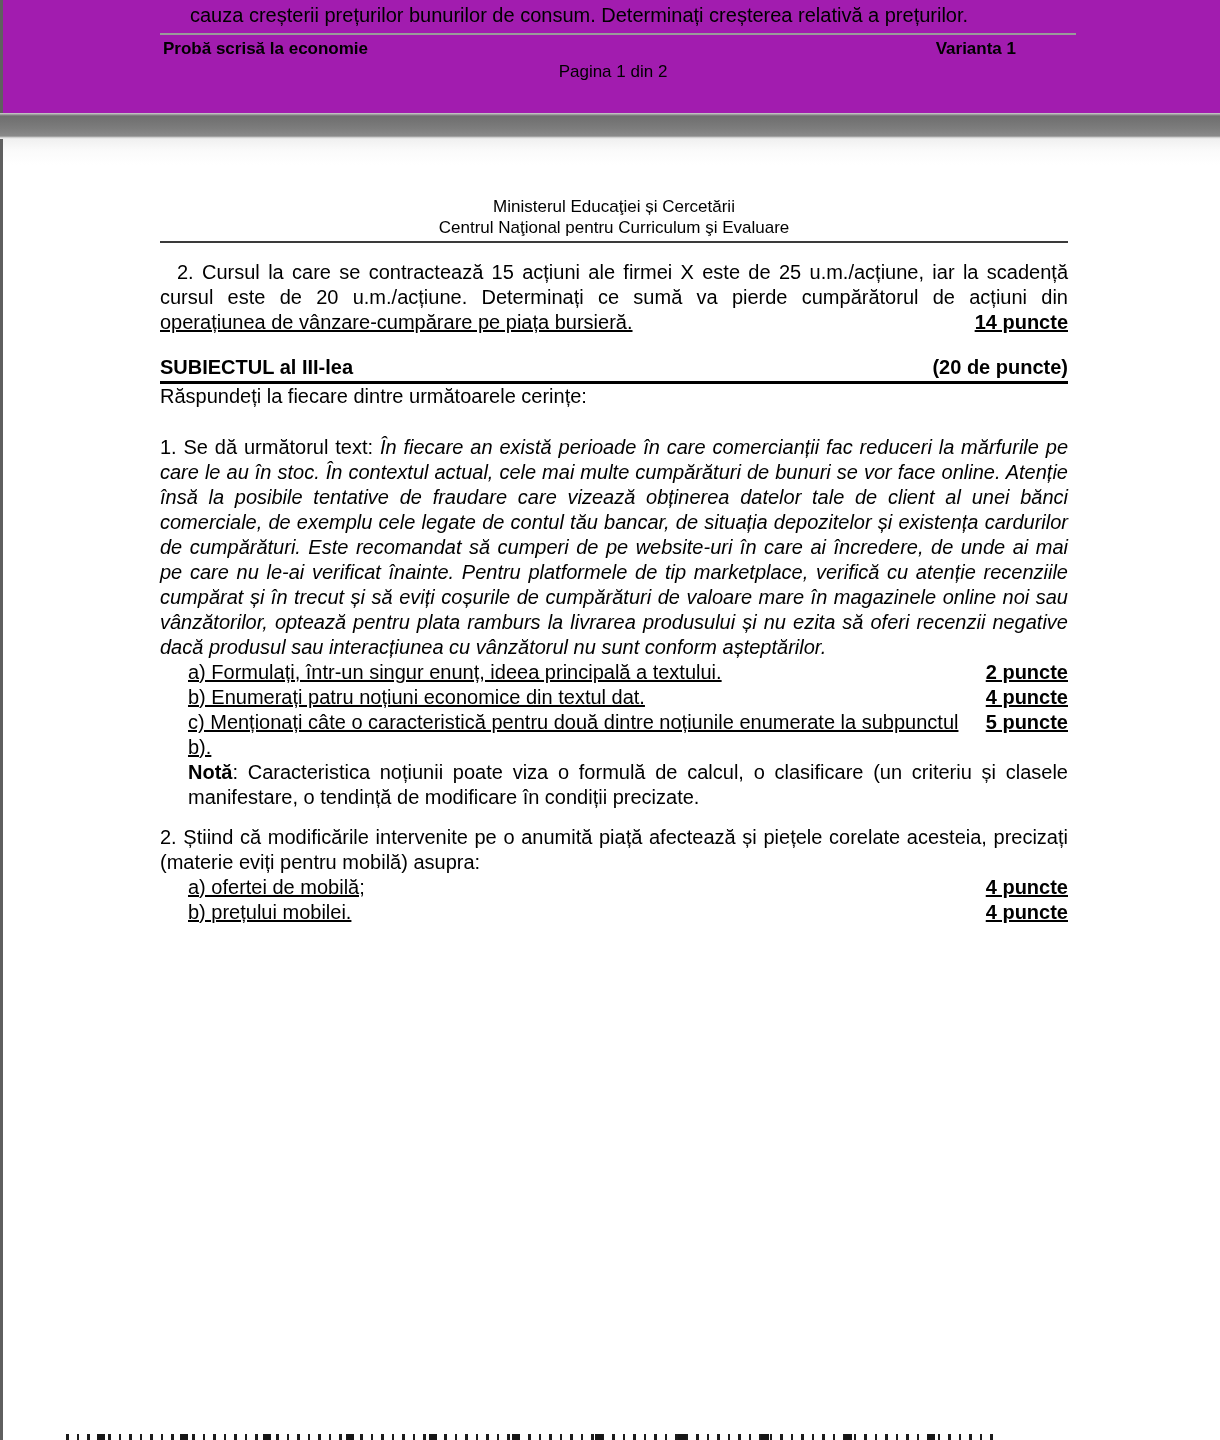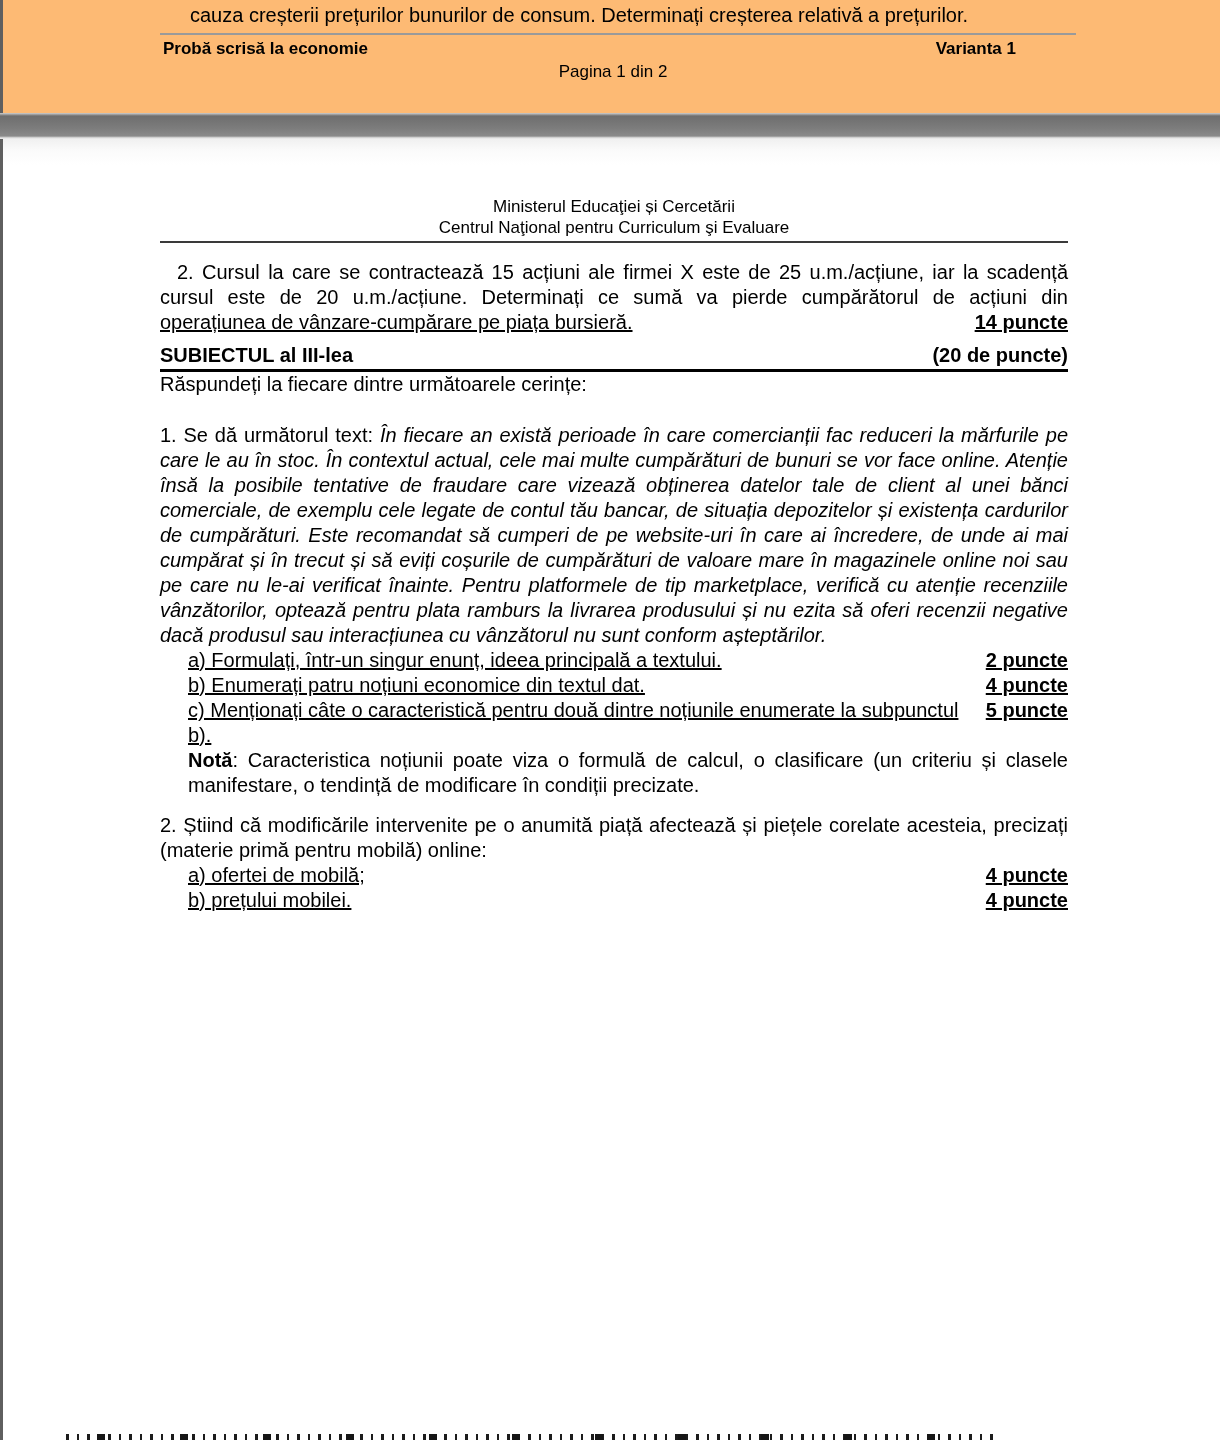--- a/index.html
+++ b/index.html
@@ -2,21 +2,21 @@
 <html><head>
 <meta charset="utf-8">
 <style>
   html,body{margin:0;padding:0;}
   body{
     width:1220px;height:1440px;position:relative;overflow:hidden;
     background:#ffffff;color:#000;
     font-family:"Liberation Sans", sans-serif;
     -webkit-font-smoothing:antialiased;
   }
-  .page{position:absolute;left:0;right:0;background:#fdba74;}
+  .page{position:absolute;left:0;right:0;background:#a21caf;}
   #page1{top:0;height:113px;border-left:3px solid #5f5f5f;}
   #separator{
     position:absolute;top:113px;left:0;right:0;height:26px;
     background:linear-gradient(180deg,#cfcfcf 0,#6e6e6e 3px,#7c7c7c 15px,#8a8a8a 23px,#e8e8e8 25px);
   }
   #page2{
     top:139px;height:1301px;border-left:3px solid #5f5f5f;
     background:linear-gradient(180deg,#f0f0f0 0,#fbfbfb 12px,#ffffff 26px);
   }
   .p1-line{position:absolute;top:3px;left:187px;font-size:20px;line-height:25px;white-space:nowrap;}
@@ -33,21 +33,21 @@
   .row{display:flex;justify-content:space-between;align-items:baseline;text-decoration:underline;}
   .pts{font-weight:bold;white-space:nowrap;}
   .ind{text-indent:17px;}
   .sub{padding-left:28px;}
   .it{font-style:italic;}
   .b{font-weight:bold;}
 
   .subject-row{
     display:flex;justify-content:space-between;align-items:baseline;
     font-weight:bold;border-bottom:3px solid #000;padding-bottom:1px;
-    margin-top:8px;
+    margin-top:20px;
   }
   .mt17{margin-top:17px;}
   .mt8{margin-top:8px;}
   .mt26{margin-top:26px;}
 
   .clipped-line{
     position:absolute;top:1434px;left:66px;width:934px;height:6px;
     background:
       repeating-linear-gradient(90deg, transparent 0 31px, #161616 31px 39px, transparent 39px 83px),
       repeating-linear-gradient(90deg, #1c1c1c 0 3px, transparent 3px 11px, #1c1c1c 11px 13px, transparent 13px 21px);
@@ -91,22 +91,22 @@
       <span>(20 de puncte)</span>
     </div>
     <div>Răspundeți la fiecare dintre următoarele cerințe:</div>
 
     <div class="block mt26">
       <div class="j"><span>1. Se dă următorul text: </span><span class="it">În fiecare an există perioade în care comercianții fac reduceri la mărfurile pe</span></div>
       <div class="j it">care le au în stoc. În contextul actual, cele mai multe cumpărături de bunuri se vor face online. Atenție</div>
       <div class="j it">însă la posibile tentative de fraudare care vizează obținerea datelor tale de client al unei bănci</div>
       <div class="j it">comerciale, de exemplu cele legate de contul tău bancar, de situația depozitelor și existența cardurilor</div>
       <div class="j it">de cumpărături. Este recomandat să cumperi de pe website-uri în care ai încredere, de unde ai mai</div>
+      <div class="j it">pe care nu le-ai verificat înainte. Pentru platformele de tip marketplace, verifică cu atenție recenziile</div>
       <div class="j it">cumpărat și în trecut și să eviți coșurile de cumpărături de valoare mare în magazinele online noi sau</div>
-      <div class="j it">pe care nu le-ai verificat înainte. Pentru platformele de tip marketplace, verifică cu atenție recenziile</div>
       <div class="j it">vânzătorilor, optează pentru plata ramburs la livrarea produsului și nu ezita să oferi recenzii negative</div>
       <div class="it">dacă produsul sau interacțiunea cu vânzătorul nu sunt conform așteptărilor.</div>
     </div>
 
     <div class="row sub">
       <span>a) Formulați, într-un singur enunț, ideea principală a textului.</span>
       <span class="pts">2 puncte</span>
     </div>
     <div class="row sub">
       <span>b) Enumerați patru noțiuni economice din textul dat.</span>
@@ -117,21 +117,21 @@
       <span class="pts">5 puncte</span>
     </div>
 
     <div class="sub">
       <div class="j"><span class="b">Notă</span><span>: Caracteristica noțiunii poate viza o formulă de calcul, o clasificare (un criteriu și clasele</span></div>
       <div>manifestare, o tendință de modificare în condiții precizate.</div>
     </div>
 
     <div class="block mt8" style="margin-top:15px;">
       <div class="j">2. Știind că modificările intervenite pe o anumită piață afectează și piețele corelate acesteia, precizați</div>
-      <div>(materie primă pentru mobilă) online:</div>
+      <div>(materie eviți pentru mobilă) asupra:</div>
     </div>
 
     <div class="row sub">
       <span>a) ofertei de mobilă;</span>
       <span class="pts">4 puncte</span>
     </div>
     <div class="row sub">
       <span>b) prețului mobilei.</span>
       <span class="pts">4 puncte</span>
     </div>

